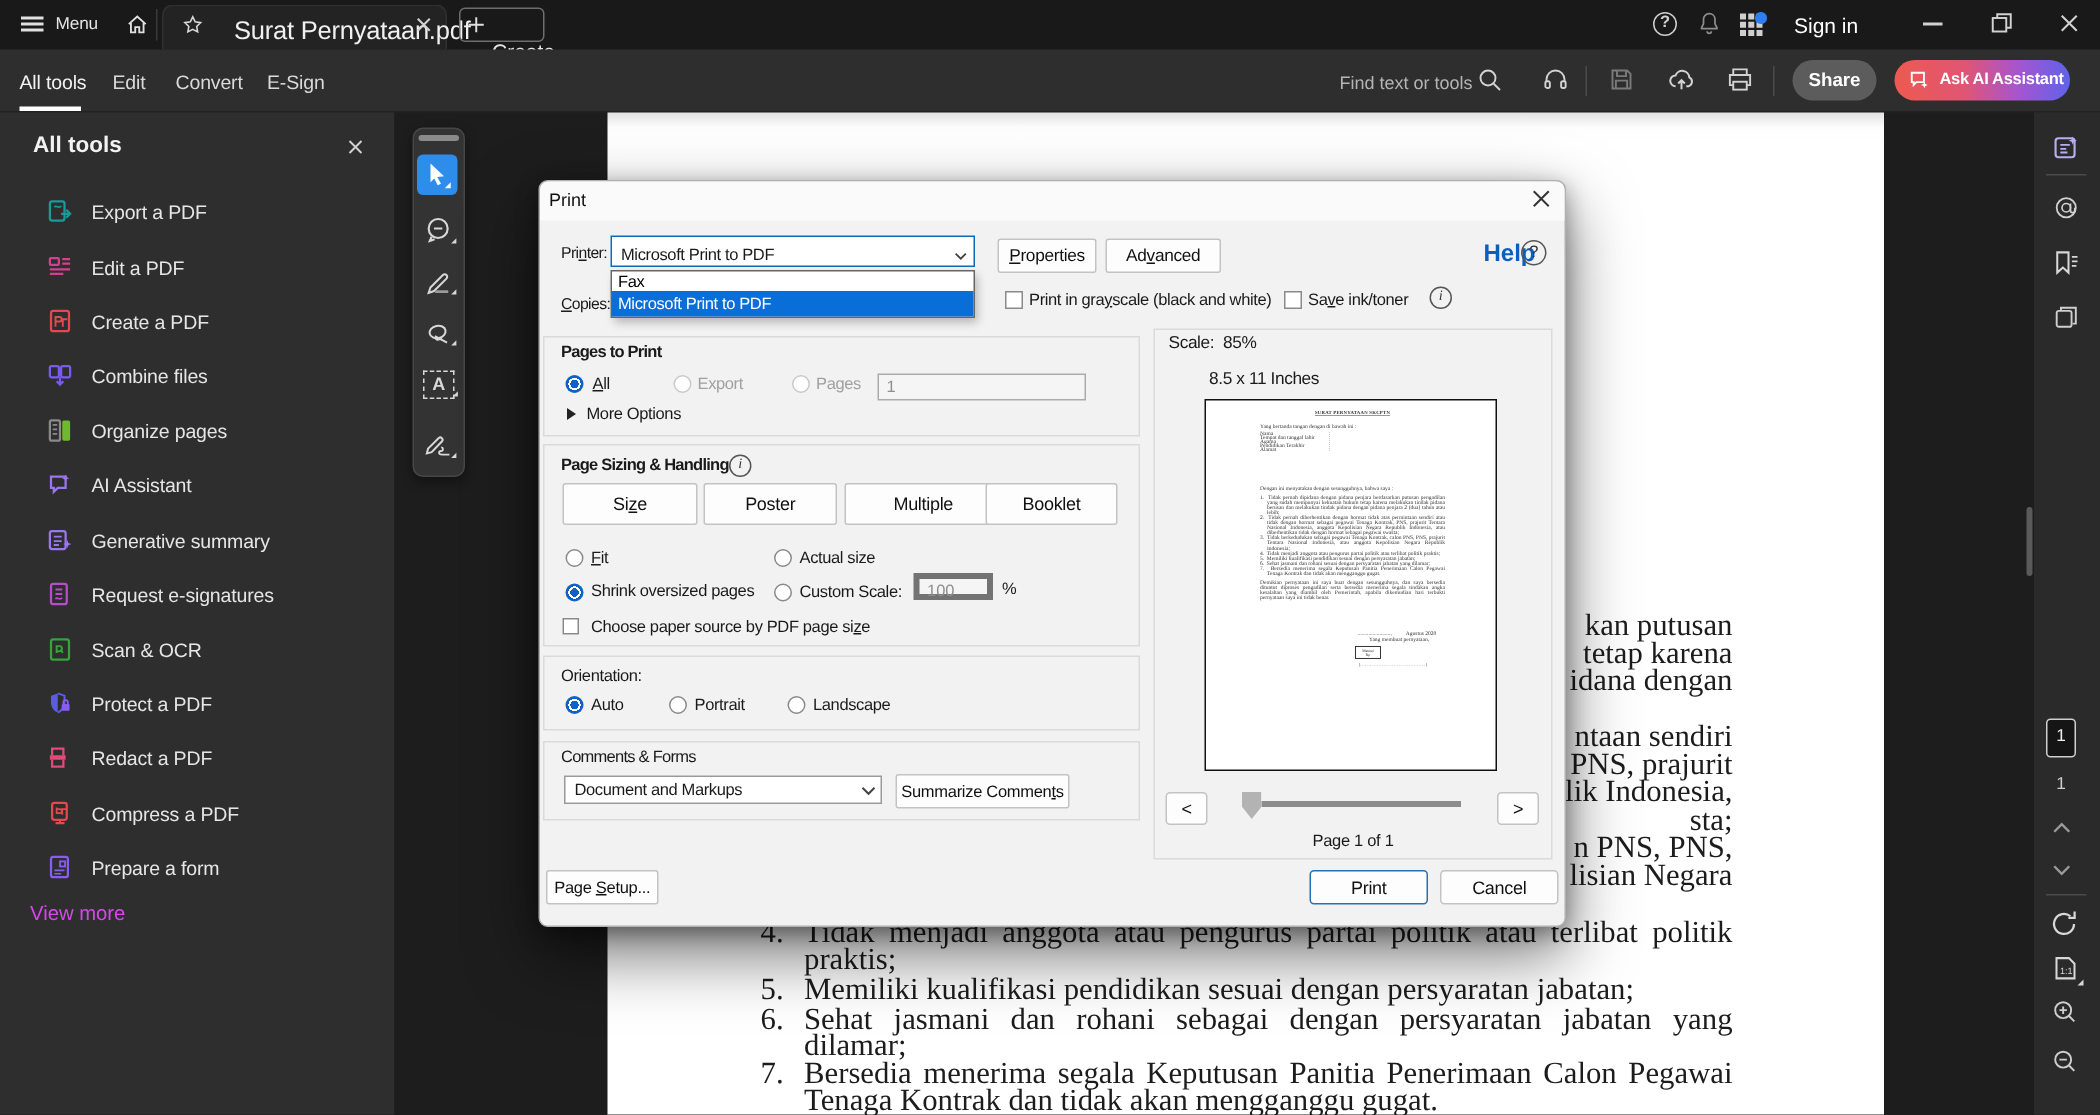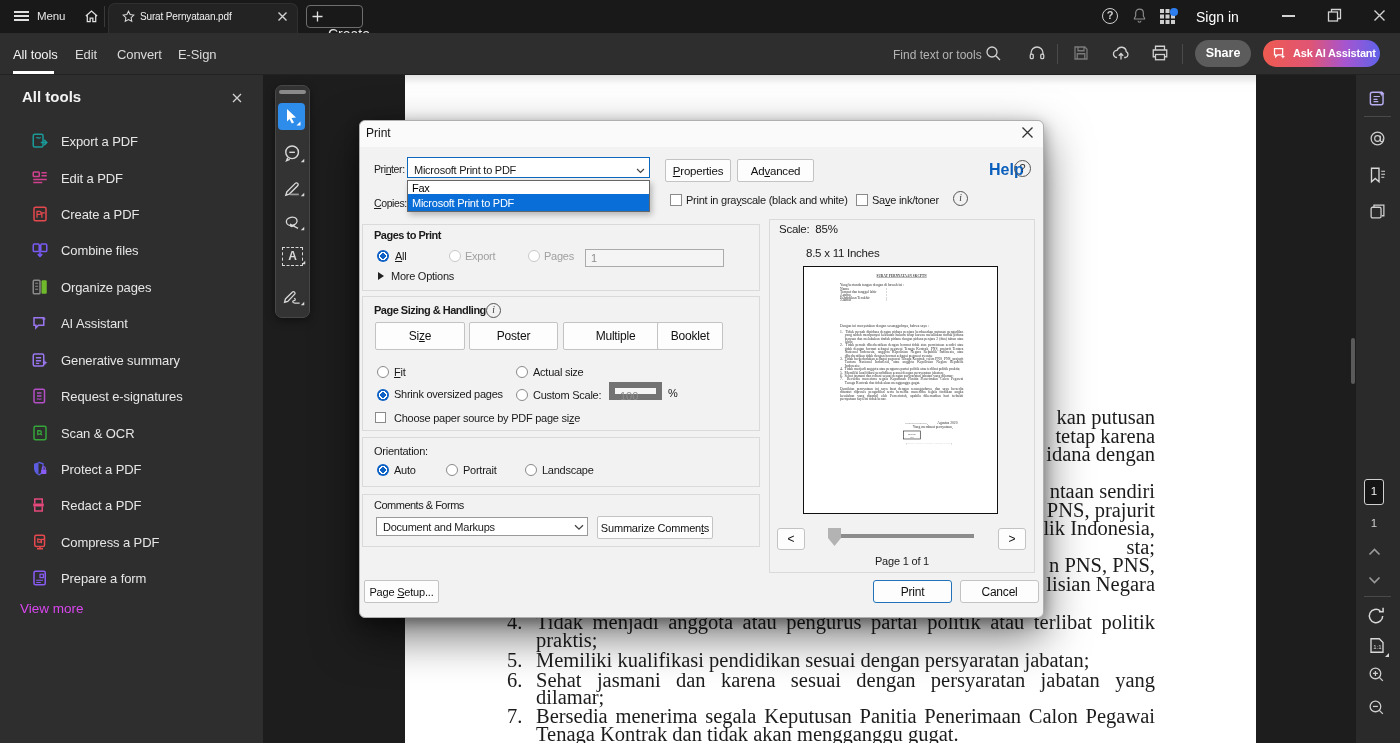--- a/index.html
+++ b/index.html
@@ -25,21 +25,21 @@
 <div class="a" style="left:37px;top:10px;font-size:11.5px;letter-spacing:-0.1px;color:#e4e4e4">Menu</div>
 <svg class="a" style="left:83px;top:8px" width="17" height="17" viewBox="0 0 19 19">
     <path d="M3.2 9 9.5 3.4 15.8 9 M4.8 8.2 V15.2 H8 V11.3 H11 V15.2 H14.2 V8.2" stroke="#e0e0e0" fill="none" stroke-width="1.4"></path>
   </svg>
 <div class="a" style="left:104px;top:6px;width:1px;height:21px;background:#3a3a3a"></div>
 
 <div class="a" style="left:108px;top:3px;width:190px;height:30px;background:#232323;border-radius:7px 7px 0 0;border:1px solid #303030;border-bottom:none"></div>
 <svg class="a" style="left:121px;top:9px" width="15" height="15" viewBox="0 0 24 24">
     <path d="M12 3.6l2.6 5.3 5.8.8-4.2 4.1 1 5.8L12 16.9l-5.2 2.7 1-5.8-4.2-4.1 5.8-.8z" stroke="#d8d8d8" stroke-width="1.7" fill="none"></path>
   </svg>
-<div class="a" style="left:140px;top:11px;font-size:10px;letter-spacing:-0.15px;color:#f0f0f0">Surat Pernyataan.pdf</div>
+<div class="a" style="left:156px;top:11px;font-size:17px;letter-spacing:-0.15px;color:#f0f0f0">Surat Pernyataan.pdf</div>
 <svg class="a" style="left:276px;top:10px" width="13" height="13" viewBox="0 0 13 13">
     <path d="M2.5 2.5 L10.5 10.5 M10.5 2.5 L2.5 10.5" stroke="#d2d2d2" stroke-width="1.4"></path>
   </svg>
 
 <div class="a" style="left:306px;top:5px;width:57px;height:23px;border:1px solid #6e6e6e;border-radius:4px"></div>
 <svg class="a" style="left:312px;top:11px" width="11" height="11" viewBox="0 0 11 11">
     <path d="M5.5 0.5 V10.5 M0.5 5.5 H10.5" stroke="#e0e0e0" stroke-width="1.3"></path>
   </svg>
 <div class="a" style="left:328px;top:26px;font-size:14px;color:#e4e4e4">Create</div>
 
@@ -178,21 +178,21 @@
 <div class="a serif" style="left:900px;top:519px;width:255px;text-align:right">lik Indonesia,</div>
 <div class="a serif" style="left:900px;top:538px;width:255px;text-align:right">sta;</div>
 <div class="a serif" style="left:900px;top:556px;width:255px;text-align:right">n PNS, PNS,</div>
 <div class="a serif" style="left:900px;top:575px;width:255px;text-align:right">lisian Negara</div>
 <div class="a serif" style="left:507px;top:613px">4.</div>
 <div class="a serif" style="left:536px;top:613px;width:619px;text-align:justify;text-align-last:justify;white-space:normal">Tidak menjadi anggota atau pengurus partai politik atau terlibat politik</div>
 <div class="a serif" style="left:536px;top:631px">praktis;</div>
 <div class="a serif" style="left:507px;top:651px">5.</div>
 <div class="a serif" style="left:536px;top:651px">Memiliki kualifikasi pendidikan sesuai dengan persyaratan jabatan;</div>
 <div class="a serif" style="left:507px;top:671px">6.</div>
-<div class="a serif" style="left:536px;top:671px;width:619px;text-align:justify;text-align-last:justify;white-space:normal">Sehat jasmani dan karena sesuai dengan persyaratan jabatan yang</div>
+<div class="a serif" style="left:536px;top:671px;width:619px;text-align:justify;text-align-last:justify;white-space:normal">Sehat jasmani dan rohani sebagai dengan persyaratan jabatan yang</div>
 <div class="a serif" style="left:536px;top:688px">dilamar;</div>
 <div class="a serif" style="left:507px;top:707px">7.</div>
 <div class="a serif" style="left:536px;top:707px;width:619px;text-align:justify;text-align-last:justify;white-space:normal">Bersedia menerima segala Keputusan Panitia Penerimaan Calon Pegawai</div>
 <div class="a serif" style="left:536px;top:725px">Tenaga Kontrak dan tidak akan mengganggu gugat.</div>
 
 <div class="a" style="left:275px;top:85px;width:35px;height:233px;background:#333;border:1px solid #474747;border-radius:7px;box-shadow:0 3px 8px rgba(0,0,0,.4)"></div>
 <div class="a" style="left:279px;top:90px;width:27px;height:3.5px;background:#8a8a8a;border-radius:2px"></div>
 <div class="a" style="left:278px;top:103px;width:27px;height:27px;background:#2e8ceb;border-radius:4px"></div>
 <svg class="a" style="left:284px;top:108px" width="15" height="16" viewBox="0 0 15 16">
     <path d="M3 1 L12 9.5 L7.5 10 L10 14.5 L7.8 15.5 L5.5 11 L3 13.5 Z" fill="#fff"></path>
@@ -322,32 +322,32 @@
 <div class="a" style="left:486px;top:303px;width:15px;height:15px;border:1.4px solid #555;border-radius:50%;font-size:9.5px;color:#333;text-align:center;line-height:13px;font-style:italic;font-family:'Liberation Serif',serif">i</div>
 <div class="dlg-btn" style="left:375px;top:322px;width:90px;height:28px">
     <span>Si<u>z</u>e</span>
   </div>
 <div class="dlg-btn" style="left:469px;top:322px;width:89px;height:28px">
     <span>Poster</span>
   </div>
 <div class="dlg-btn" style="left:563px;top:322px;width:105px;height:28px">
     <span>Multiple</span>
   </div>
-<div class="dlg-btn" style="left:657px;top:322px;width:66px;height:28px">
+<div class="dlg-btn" style="left:657px;top:322px;width:88px;height:28px">
     <span>Booklet</span>
   </div>
 <div class="radio" style="left:377px;top:366px"></div>
 <div class="lbl" style="left:394px;top:366px"><u>F</u>it</div>
 <div class="radio" style="left:516px;top:366px"></div>
 <div class="lbl" style="left:533px;top:366px">Actual size</div>
 <div class="radio on" style="left:377px;top:389px"></div>
 <div class="lbl" style="left:394px;top:388px">Shrink oversized pages</div>
 <div class="radio" style="left:516px;top:389px"></div>
 <div class="lbl" style="left:533px;top:389px">Custom Scale:</div>
-<div class="a" style="left:609px;top:382px;width:53px;height:18px;background:#f5f5f5;border:6px solid #737373;font-size:11px;color:#8e8e8e;padding:2px 0 0 5px">100</div>
+<div class="a" style="left:609px;top:382px;width:53px;height:18px;background:#f5f5f5;border:4px solid #737373;font-size:11px;color:#8e8e8e;padding:2px 0 0 5px">100</div>
 <div class="lbl" style="left:668px;top:387px">%</div>
 <div class="cb" style="left:375px;top:412px"></div>
 <div class="lbl" style="left:394px;top:412px">Choose paper source by PDF page si<u>z</u>e</div>
 
 <div class="gbox" style="left:362px;top:437px;width:398px;height:50px"></div>
 <div class="lbl" style="left:374px;top:445px">Orientation:</div>
 <div class="radio on" style="left:377px;top:464px"></div>
 <div class="lbl" style="left:394px;top:464px">Auto</div>
 <div class="radio" style="left:446px;top:464px"></div>
 <div class="lbl" style="left:463px;top:464px">Portrait</div>

